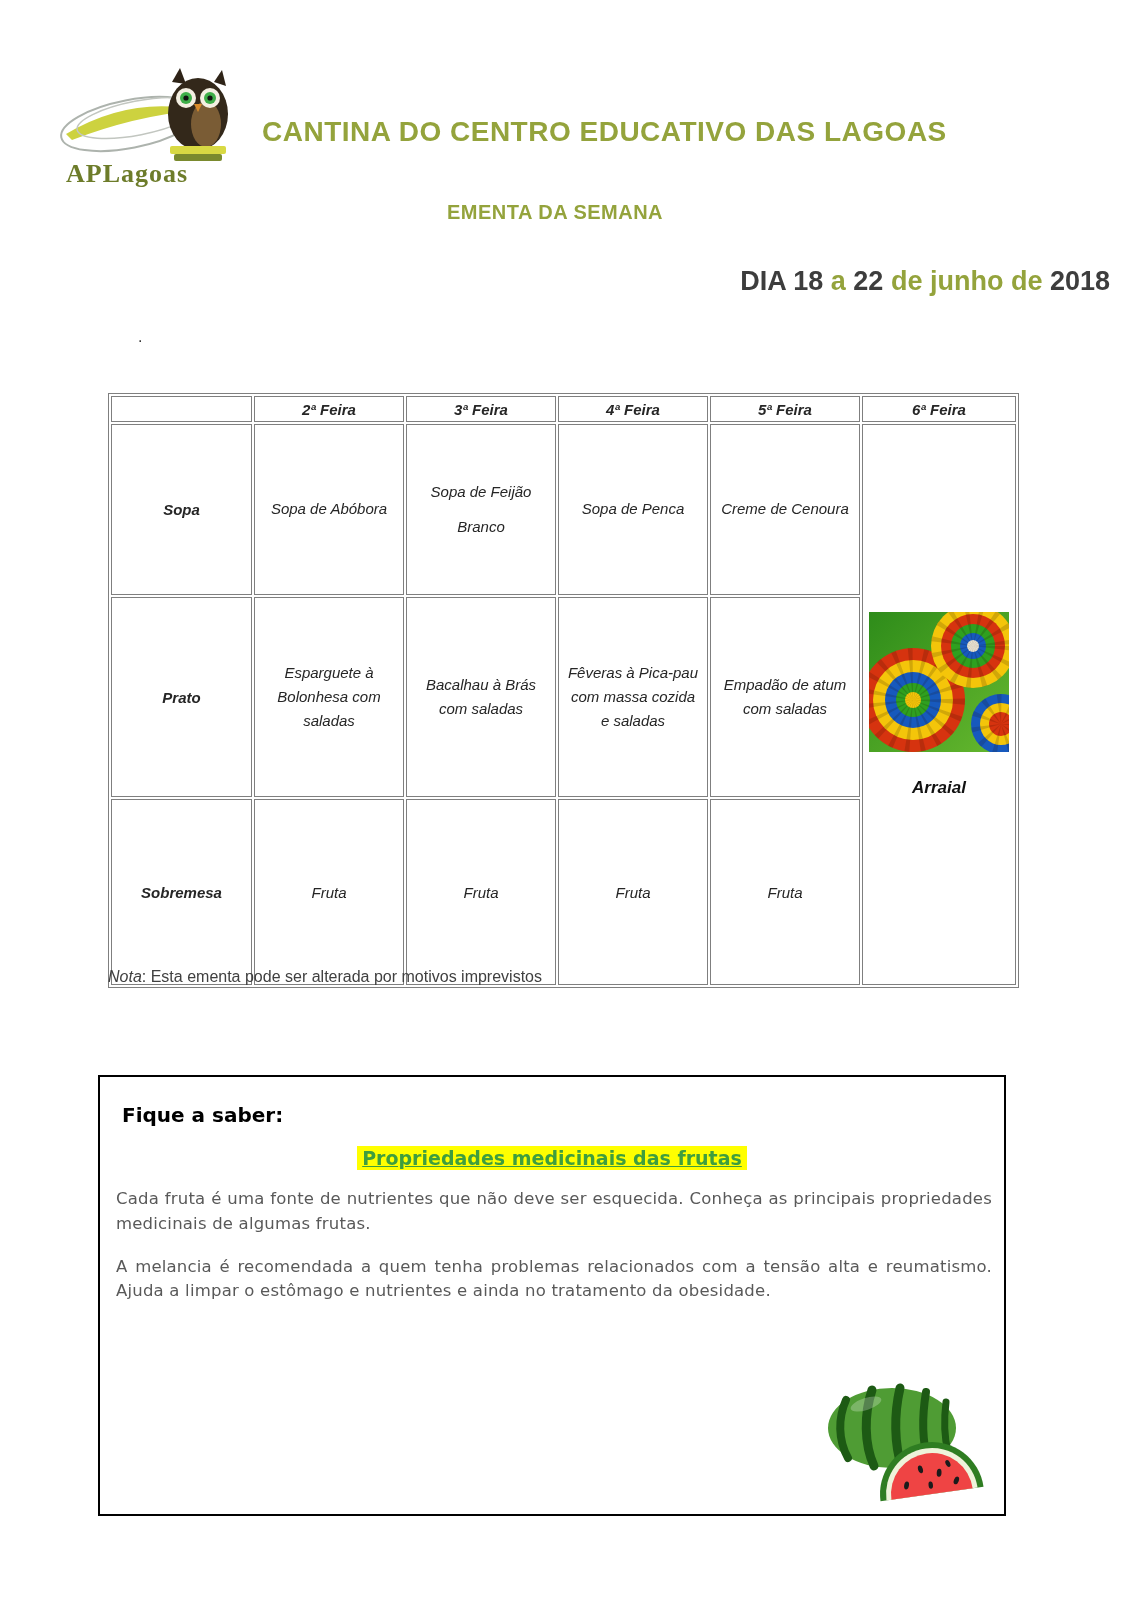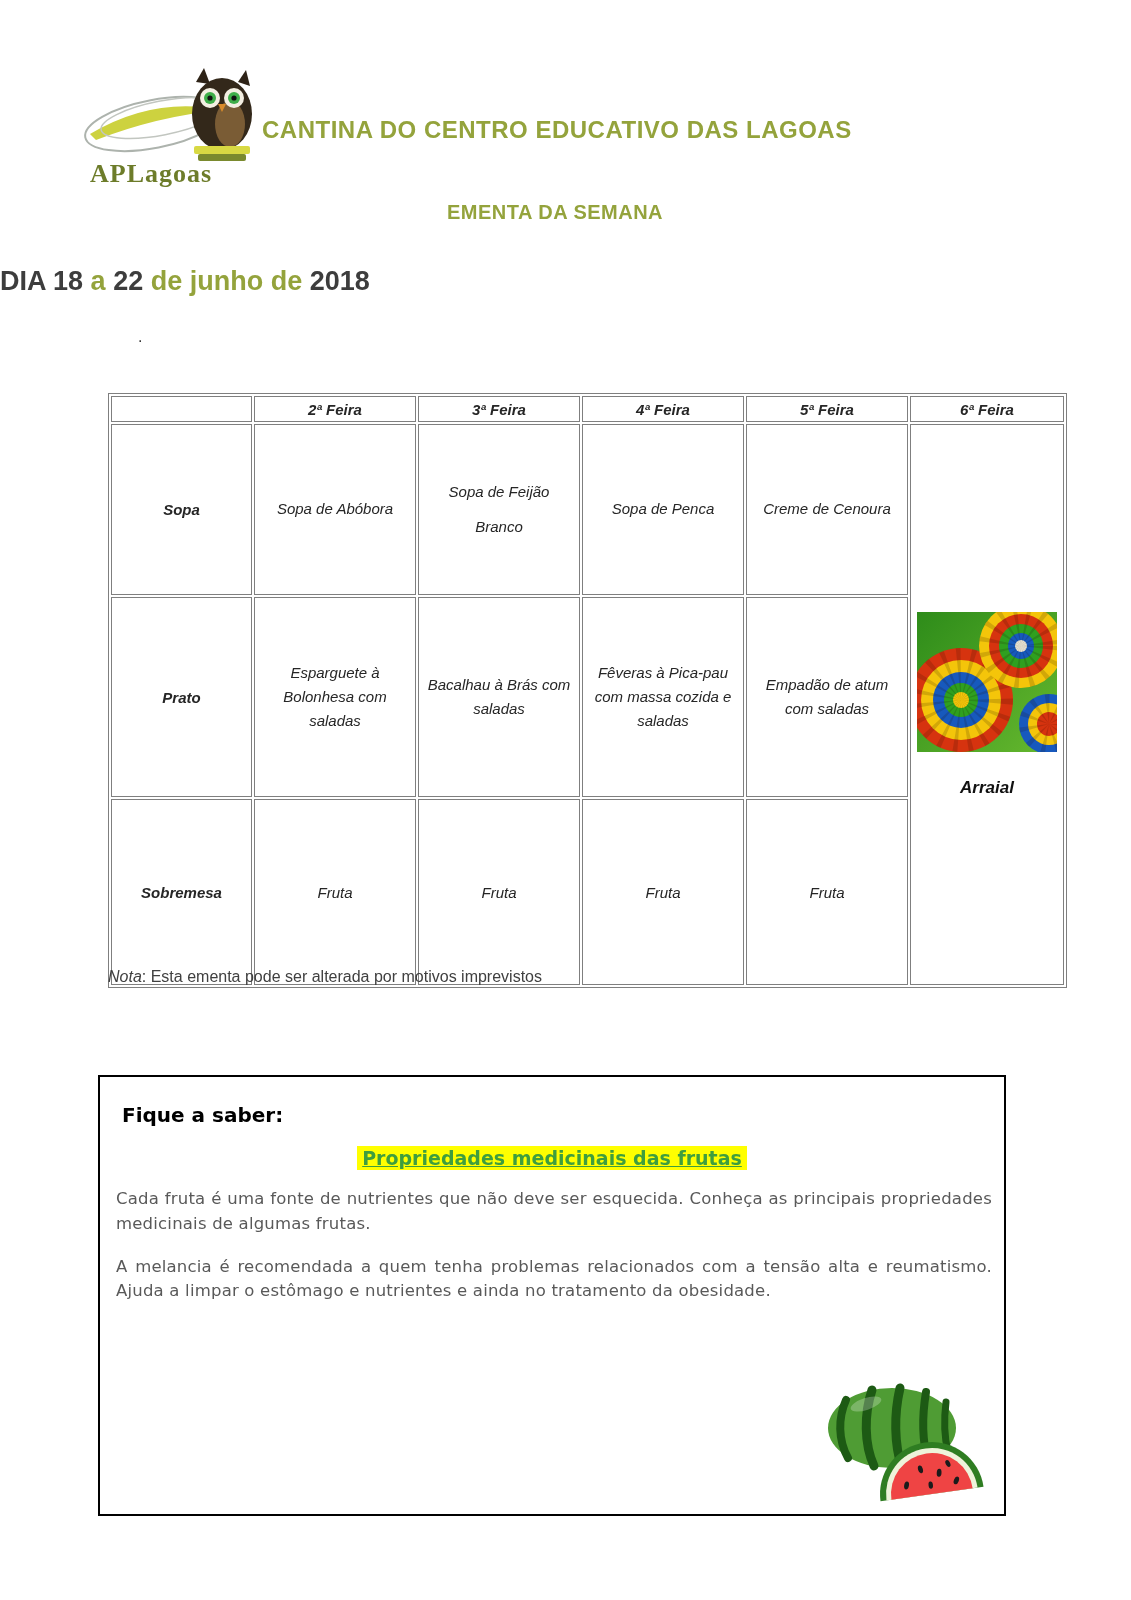--- a/index.html
+++ b/index.html
@@ -1,35 +1,35 @@
 <!DOCTYPE html>
 <html><head>
 <meta charset="utf-8">
 <style>
   html,body{margin:0;padding:0;background:#ffffff;}
   .page{position:relative;width:1131px;height:1600px;background:#fff;font-family:"Liberation Sans",sans-serif;overflow:hidden;}
 
   
-  .logo{position:absolute;left:58px;top:66px;width:190px;margin-left:24px;}
+  .logo{position:absolute;left:58px;top:66px;width:190px;}
   .logo-text{font-family:"Liberation Serif",serif;font-size:26px;font-weight:700;color:#6d7c2a;margin:-6px 0 0 8px;letter-spacing:1px;}
 
   
-  .title{position:absolute;left:262px;top:116px;font-size:24px;font-weight:700;color:#94a33c;letter-spacing:.5px;}
+  .title{position:absolute;left:262px;top:116px;font-size:28px;font-weight:700;color:#94a33c;letter-spacing:.5px;}
   .subtitle{position:absolute;left:0;top:201px;width:1110px;text-align:center;font-size:20px;font-weight:700;color:#94a33c;letter-spacing:.5px;}
-  .date-line{position:absolute;left:0;top:266px;width:1110px;text-align:left;font-size:27px;font-weight:700;}
+  .date-line{position:absolute;left:0;top:266px;width:1110px;text-align:right;font-size:27px;font-weight:700;}
   .date-line .dk{color:#3d3d3d;}
   .date-line .gr{color:#94a33c;}
   .stray-dot{position:absolute;left:138px;top:328px;font-size:16px;color:#333;}
 
   
   .menu{position:absolute;left:108px;top:393px;border-collapse:separate;border-spacing:2px;border:1px solid #7f7f7f;table-layout:fixed;background:#fff;}
   .menu td{border:1px solid #7f7f7f;text-align:center;vertical-align:middle;font-style:italic;color:#262626;font-size:15px;padding:2px 6px;box-sizing:border-box;background:#fff;}
   .hdr td{height:26px;font-weight:700;}
   .c0{width:141px;}
-  .cday{width:162px;}
+  .cday{width:150px;}
   .c5{width:142px;}
   .r-sopa td{height:171px;}
   .r-prato td{height:200px;}
   .r-sobremesa td{height:186px;}
   .rowlabel{font-weight:700;}
   .r-sopa .dish{line-height:2.3;}
   .r-prato .dish{line-height:1.6;}
   .fridaycell{vertical-align:middle;padding:0;}
   .fan-wrap{width:140px;height:140px;margin:0 auto;}
   .arraial{font-weight:700;font-size:17px;margin-top:26px;font-style:italic;color:#111;}

